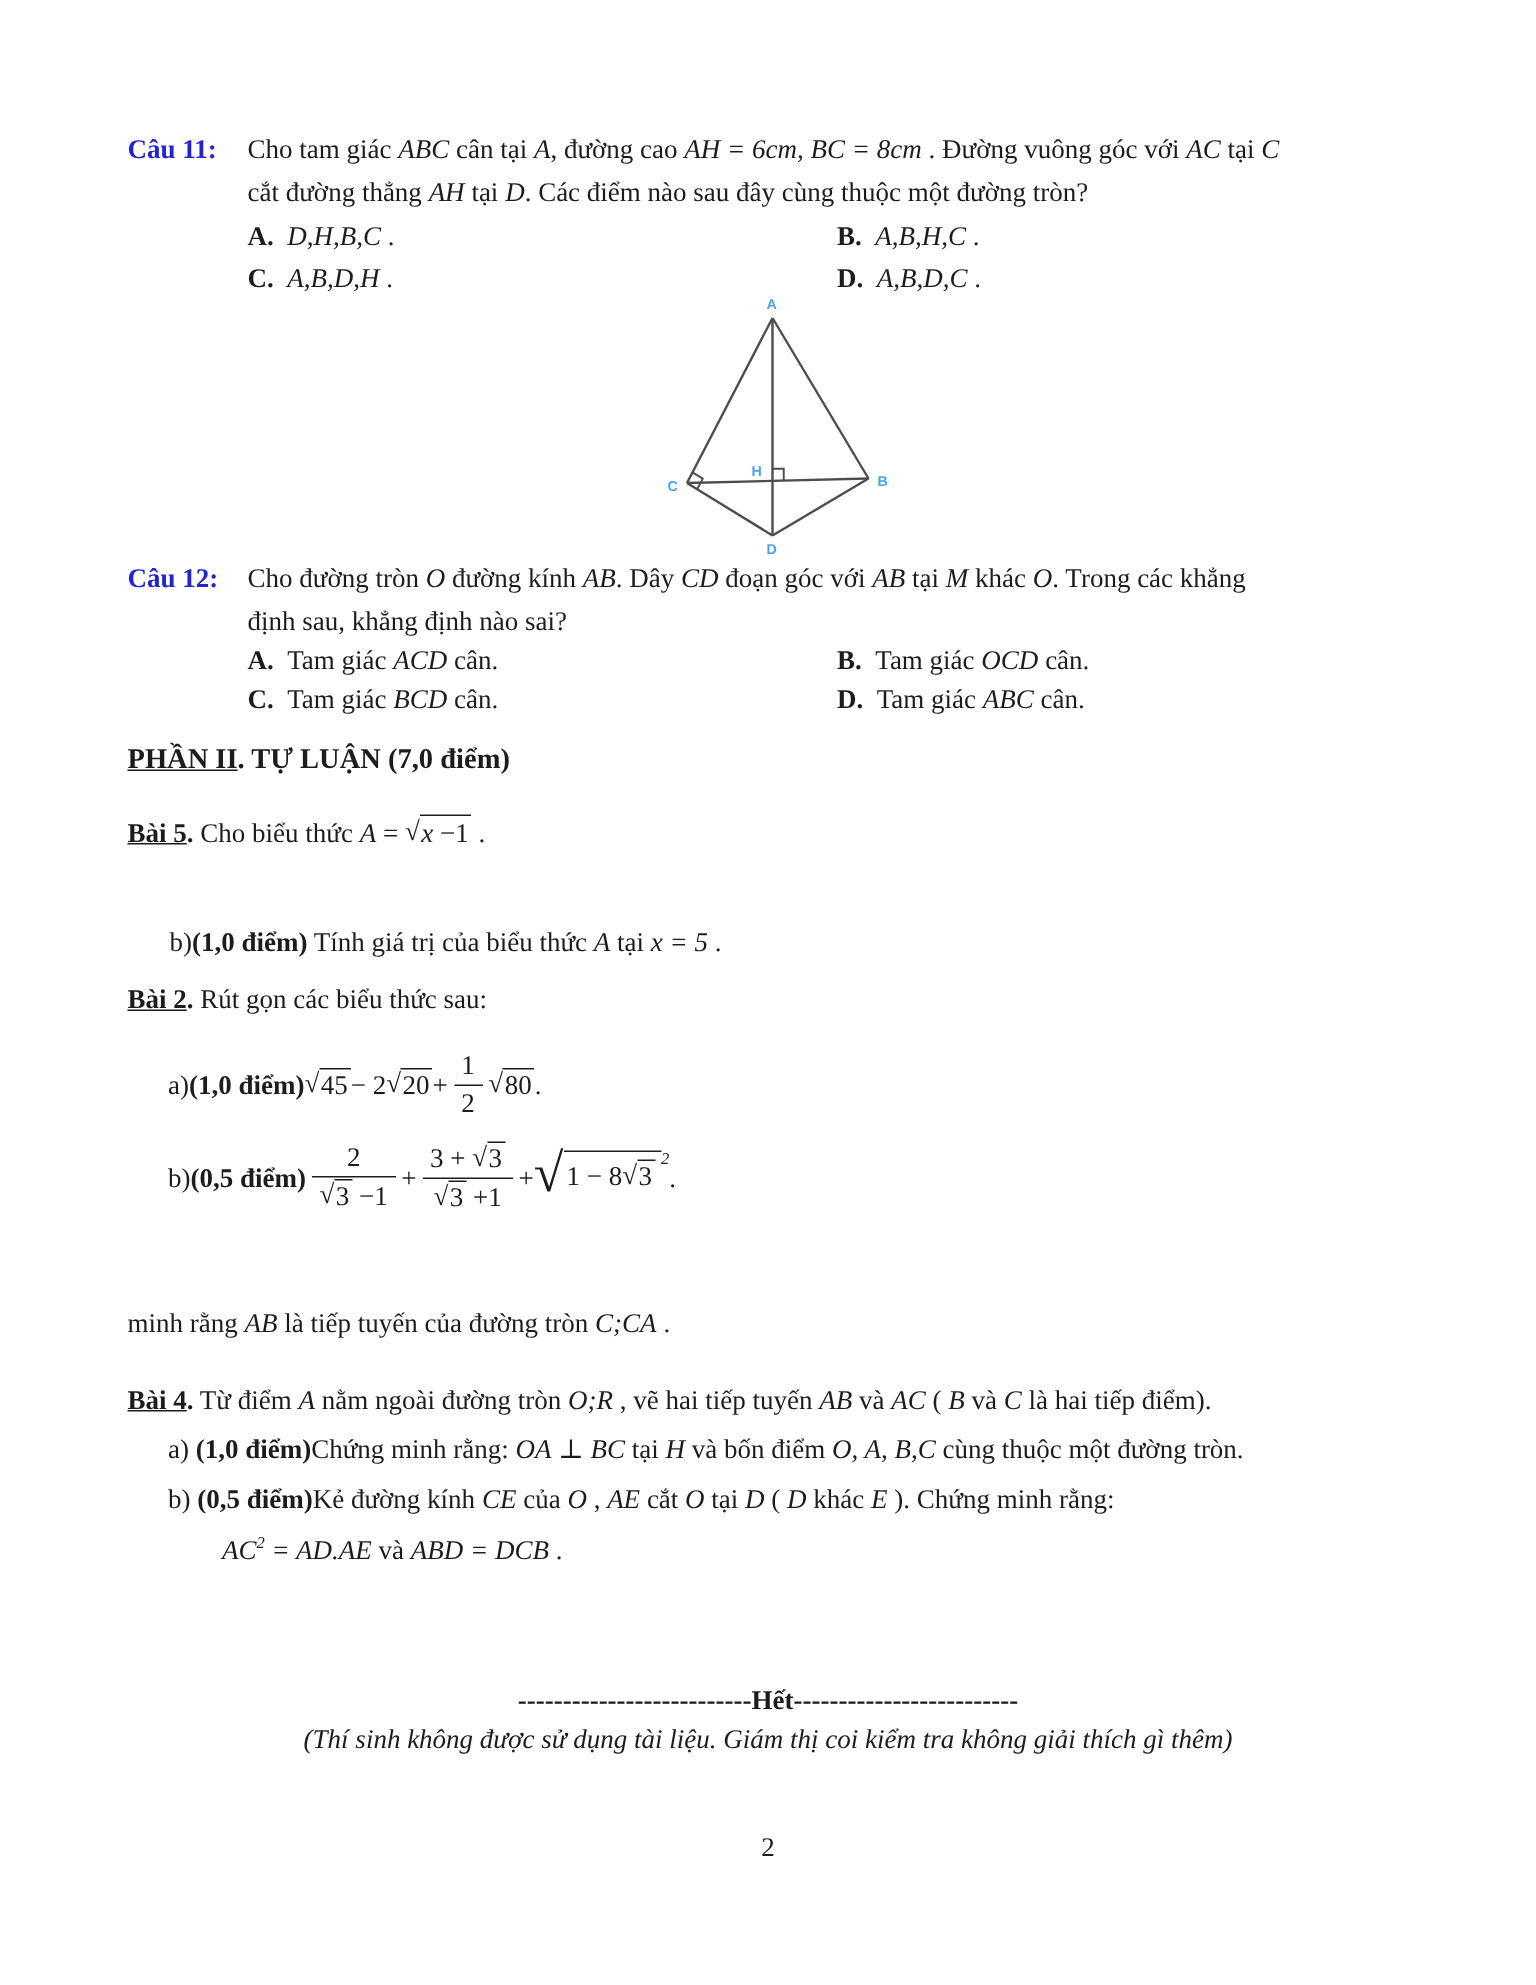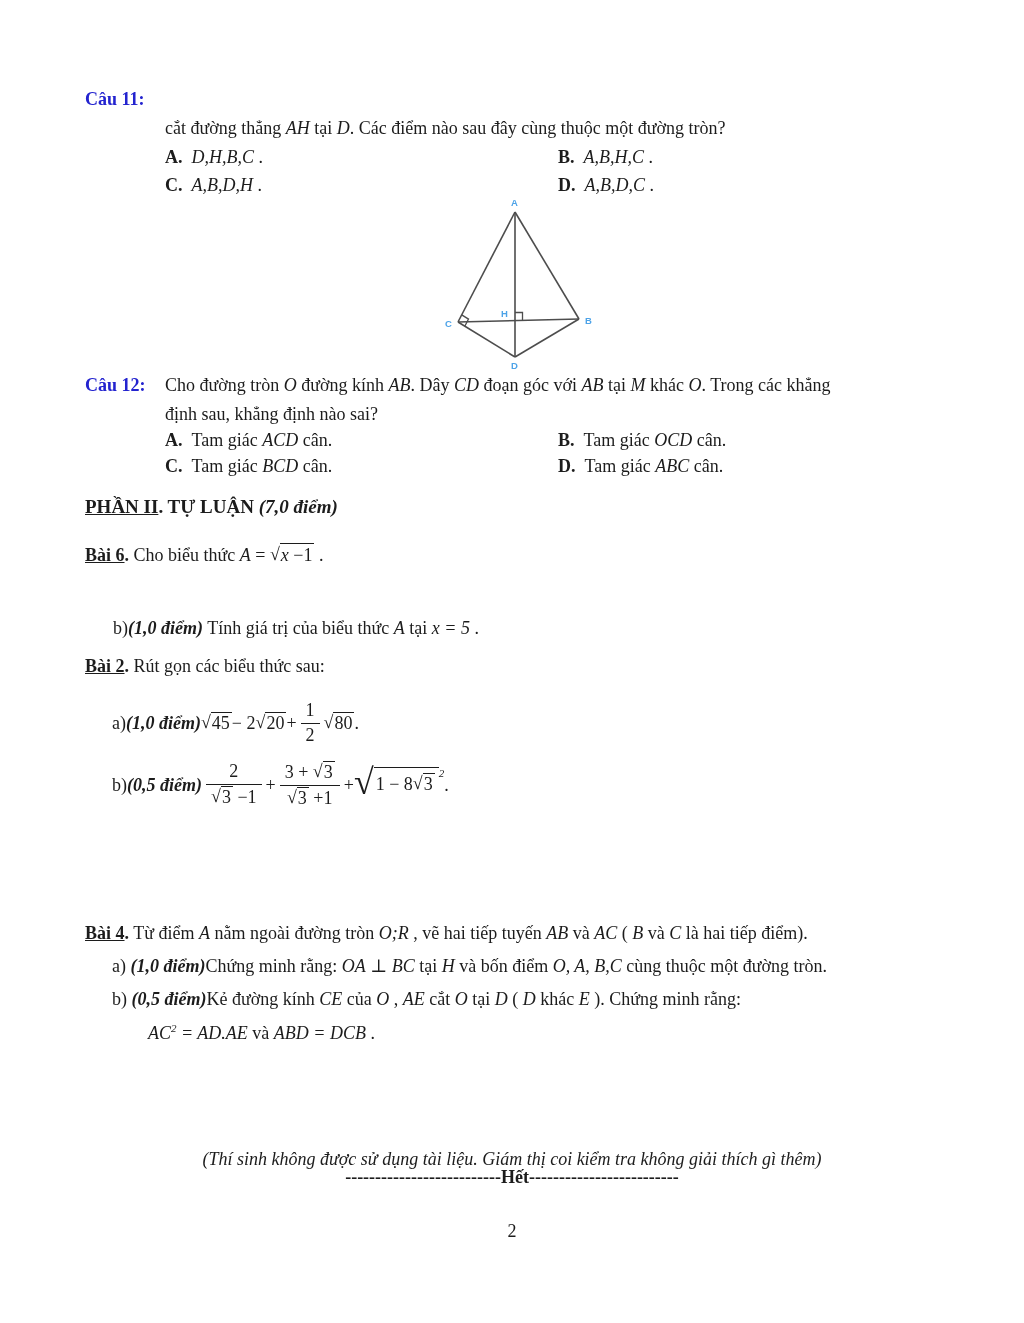--- a/index.html
+++ b/index.html
@@ -2,21 +2,21 @@
 <html><head>
 <meta charset="utf-8">
 <style>
   html,body{margin:0;padding:0;background:#ffffff;}
   .page{position:relative;width:1024px;height:1323px;background:#ffffff;
         font-family:"Liberation Serif","DejaVu Serif",serif;color:#1c1c1c;
         font-size:18px;overflow:hidden;padding-left:26px;}
   .line{position:absolute;white-space:nowrap;line-height:1.25;}
   .it{font-style:italic;}
   .b{font-weight:700;}
-  .bi{font-weight:700;font-style:italic;}
+  .bi{font-weight:700;}
   .bu{font-weight:700;text-decoration:underline;text-align:center;}
   .sup{vertical-align:super;font-size:11px;font-style:italic;}
   .qnum{color:#2323cf;font-weight:700;}
   .opt-key{font-weight:700;padding-right:9px;}
   .heading{font-size:19px;}
   
   .sqrt{white-space:nowrap;display:inline-block;font-family:Liberation Serif, serif;}
   .rsym{display:inline-block;transform:translateY(-1px);}
   .rbar{display:inline-block;border-top:1.3px solid #1c1c1c;padding:0 2px 0 1px;}
   
@@ -31,20 +31,21 @@
   .center{left:0;width:1024px;text-align:center;}
   .fig{position:absolute;}
   .fig text{font-family:"Liberation Sans","DejaVu Sans",sans-serif;font-weight:700;font-size:9.5px;fill:#4da3e8;}
 </style>
 </head>
 <body>
 
 <div class="page">
 
   <span class="line qnum" style="left:85px;top:88px">Câu 11:</span>
+  <span class="line" style="left:165px;top:88px"><span>Cho tam giác </span><span class="it">ABC</span><span> cân tại </span><span class="it">A</span><span>, đường cao </span><span class="it">AH = 6cm, BC = 8cm</span><span> . Đường vuông góc với </span><span class="it">AC</span><span> tại </span><span class="it">C</span></span>
   <span class="line" style="left:165px;top:117px"><span>cắt đường thẳng </span><span class="it">AH</span><span> tại </span><span class="it">D</span><span>. Các  điểm nào sau đây cùng thuộc một đường tròn?</span></span>
 
   <span class="line" style="left:165px;top:146px"><span class="opt-key">A.</span><span><span class="it">D,H,B,C</span><span> .</span></span></span>
   <span class="line" style="left:558px;top:146px"><span class="opt-key">B.</span><span><span class="it">A,B,H,C</span><span> .</span></span></span>
   <span class="line" style="left:165px;top:174px"><span class="opt-key">C.</span><span><span class="it">A,B,D,H</span><span> .</span></span></span>
   <span class="line" style="left:558px;top:174px"><span class="opt-key">D.</span><span><span class="it">A,B,D,C</span><span> .</span></span></span>
 
   <svg class="fig" style="left:435px;top:190px" width="170" height="182" viewBox="0 0 170 182">
     <g stroke="#4d4d4d" stroke-width="1.6" fill="none">
       <line x1="80" y1="22" x2="23" y2="132"></line>
@@ -69,21 +70,21 @@
   <span class="line" style="left:165px;top:374px"><span>Cho đường tròn  </span><span class="it">O</span><span>  đường kính </span><span class="it">AB</span><span>. Dây </span><span class="it">CD</span><span> đoạn góc với </span><span class="it">AB</span><span> tại </span><span class="it">M</span><span> khác </span><span class="it">O</span><span>. Trong các khẳng</span></span>
   <span class="line" style="left:165px;top:403px"><span>định sau, khẳng định nào sai?</span></span>
 
   <span class="line" style="left:165px;top:429px"><span class="opt-key">A.</span><span><span>Tam giác </span><span class="it">ACD</span><span> cân.</span></span></span>
   <span class="line" style="left:558px;top:429px"><span class="opt-key">B.</span><span><span>Tam giác </span><span class="it">OCD</span><span> cân.</span></span></span>
   <span class="line" style="left:165px;top:455px"><span class="opt-key">C.</span><span><span>Tam giác </span><span class="it">BCD</span><span> cân.</span></span></span>
   <span class="line" style="left:558px;top:455px"><span class="opt-key">D.</span><span><span>Tam giác </span><span class="it">ABC</span><span> cân.</span></span></span>
 
   <span class="line heading" style="left:85px;top:495px"><span class="bu">PHẦN II</span><span class="b">. TỰ LUẬN </span><span class="bi">(7,0 điểm)</span></span>
 
-  <span class="line" style="left:85px;top:543px"><span><span class="bu">Bài 6</span><span class="b">.</span><span> Cho biểu thức </span></span><span><span><span class="it">A</span><span> = </span></span><span class="sqrt"><span class="rsym">√</span><span class="rbar"><span class="it">x</span><span> −1</span></span></span><span> .</span></span></span>
+  <span class="line" style="left:85px;top:543px"><span><span class="bu">Bài 5</span><span class="b">.</span><span> Cho biểu thức </span></span><span><span><span class="it">A</span><span> = </span></span><span class="sqrt"><span class="rsym">√</span><span class="rbar"><span class="it">x</span><span> −1</span></span></span><span> .</span></span></span>
 
   <span class="line" style="left:113px;top:617px"><span>b)</span><span class="bi">(1,0 điểm)</span><span><span> Tính giá trị của biểu thức </span><span class="it">A</span><span>  tại </span><span class="it">x = 5</span><span> .</span></span></span>
 
   <span class="line" style="left:85px;top:655px"><span class="bu">Bài 2</span><span class="b">.</span><span> Rút gọn các biểu thức sau:</span></span>
 
   <div class="mrow" style="left:112px;top:694px;height:58px">
     <span>a)</span>
       <span class="bi">(1,0 điểm) </span>
     <span class="sqrt"><span class="rsym">√</span><span class="rbar">45</span></span>
     <span> − 2</span>
@@ -111,24 +112,25 @@
       </span>
     <span> + </span>
     <span class="bigroot">
         <span class="rsym2">√</span>
         <span class="rbar2"><span>1 − 8</span><span class="sqrt"><span class="rsym">√</span><span class="rbar">3</span></span></span>
         <span class="sup">2</span>
       </span>
     <span> .</span>
   </div>
 
+  <span class="line" style="left:85px;top:871px"><span>minh rằng  </span><span class="it">AB</span><span>  là tiếp tuyến của đường tròn  </span><span class="it">C;CA</span><span>  .</span></span>
 
   <span class="line" style="left:85px;top:922px"><span class="bu">Bài 4</span><span class="b">.</span><span> Từ điểm  </span><span class="it">A</span><span>  nằm ngoài đường tròn  </span><span class="it">O;R</span><span>  , vẽ hai tiếp tuyến  </span><span class="it">AB</span><span>  và  </span><span class="it">AC</span><span>  ( </span><span class="it">B</span><span>  và  </span><span class="it">C</span><span>  là hai tiếp điểm).</span></span>
   <span class="line" style="left:112px;top:955px"><span>a) </span><span class="bi">(1,0 điểm)</span><span><span>Chứng minh rằng:  </span><span class="it">OA</span><span> ⊥ </span><span class="it">BC</span><span>  tại  </span><span class="it">H</span><span>  và bốn điểm  </span><span class="it">O, A, B,C</span><span>  cùng thuộc một đường tròn.</span></span></span>
   <span class="line" style="left:112px;top:988px"><span>b) </span><span class="bi">(0,5 điểm)</span><span><span>Kẻ đường kính  </span><span class="it">CE</span><span>  của  </span><span class="it">O</span><span>  , </span><span class="it">AE</span><span>  cắt  </span><span class="it">O</span><span>  tại </span><span class="it">D</span><span> ( </span><span class="it">D</span><span>  khác  </span><span class="it">E</span><span> ). Chứng minh rằng:</span></span></span>
   <span class="line" style="left:148px;top:1022px"><span class="it">AC</span><span class="sup">2</span><span class="it"> = </span><span class="it">AD.AE</span><span>  và  </span><span class="it">ABD</span><span class="it"> = </span><span class="it">DCB</span><span> .</span></span>
 
-  <div class="line center b" style="top:1166px"><span>--------------------------</span><span>Hết</span><span>-------------------------</span></div>
+  <div class="line center b" style="top:1122px"><span>--------------------------</span><span>Hết</span><span>-------------------------</span></div>
   <div class="line center it" style="top:1148px">(Thí sinh không được sử dụng tài liệu. Giám thị coi kiểm tra không giải thích gì thêm)</div>
 
   <div class="line center" style="top:1220px">2</div>
 
 </div>
 
 </body></html>

